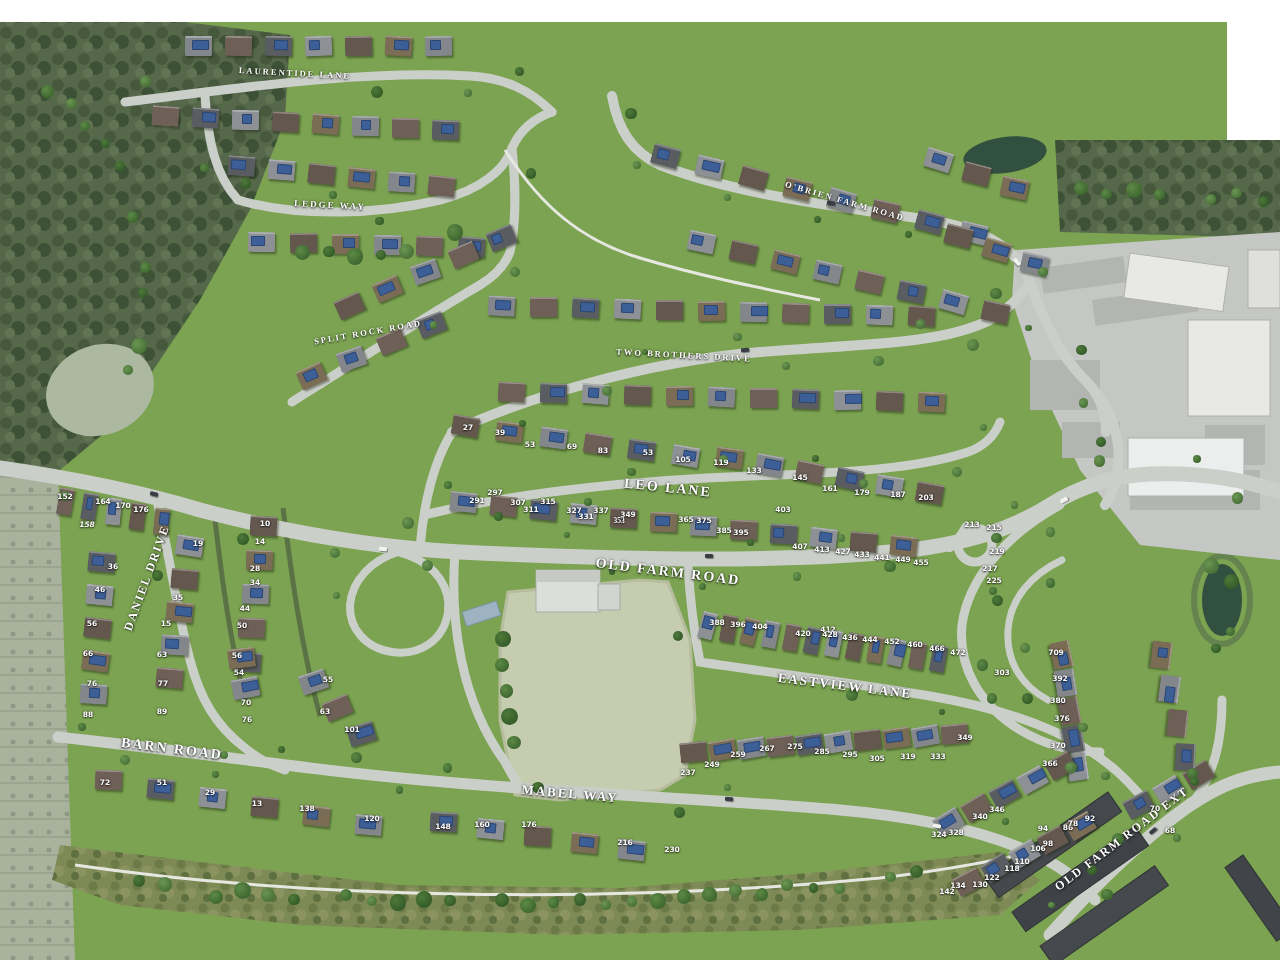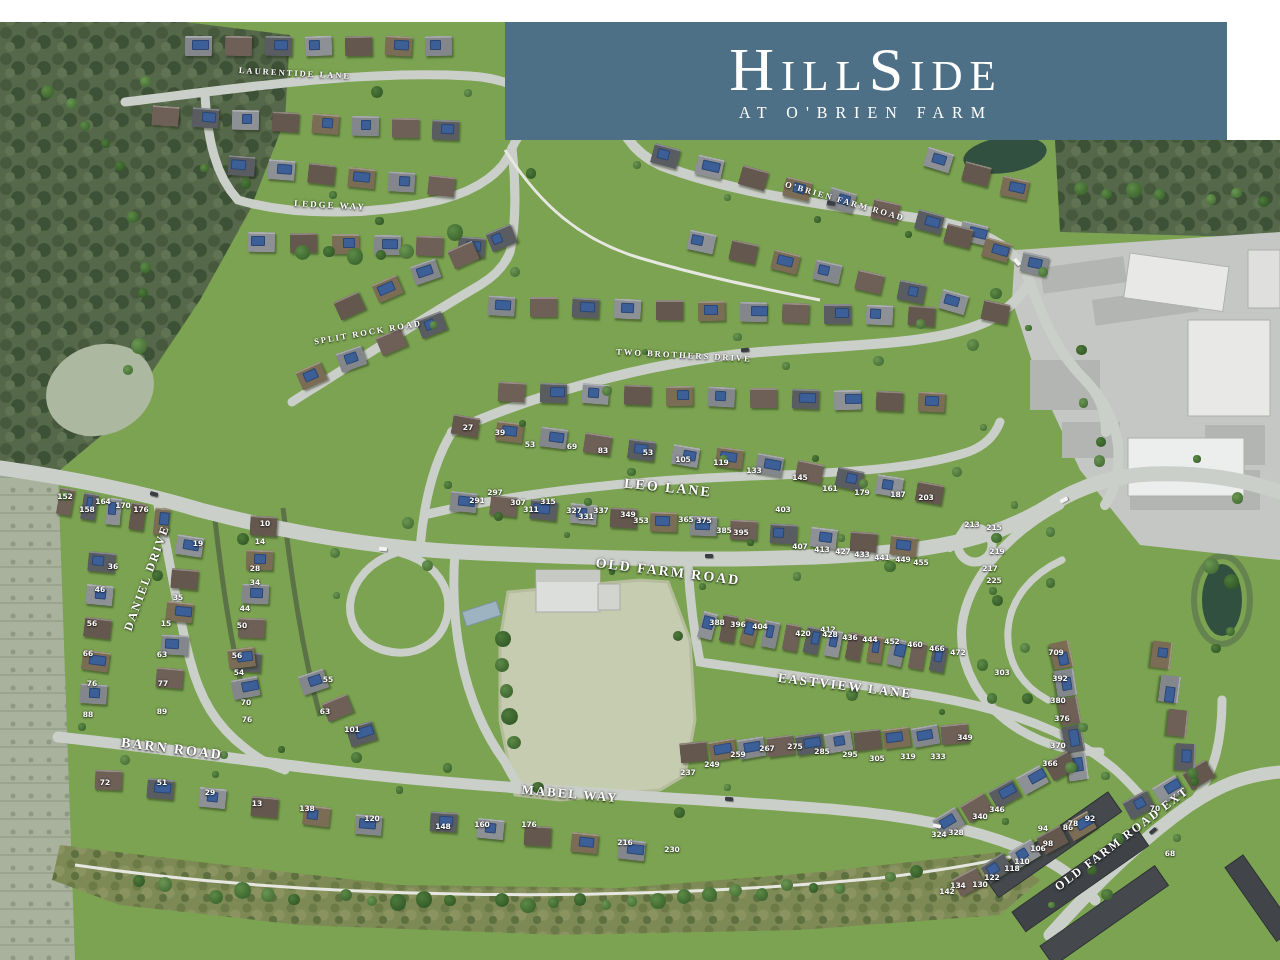--- a/index.html
+++ b/index.html
@@ -753,40 +753,40 @@
       <span class="lot" style="left: 926px; top: 497px;">203</span>
       <span class="lot" style="left: 477px; top: 500px;">291</span>
       <span class="lot" style="left: 495px; top: 492px;">297</span>
       <span class="lot" style="left: 518px; top: 502px;">307</span>
       <span class="lot" style="left: 531px; top: 509px;">311</span>
       <span class="lot" style="left: 548px; top: 501px;">315</span>
       <span class="lot" style="left: 574px; top: 510px;">327</span>
       <span class="lot" style="left: 586px; top: 516px;">331</span>
       <span class="lot" style="left: 601px; top: 510px;">337</span>
       <span class="lot" style="left: 628px; top: 514px;">349</span>
-      <span class="lot" style="left: 641px; top: 520px;">353</span>
+      <span class="lot" style="left: 619px; top: 520px; font-family: Liberation Serif, serif;">353</span>
       <span class="lot" style="left: 686px; top: 519px;">365</span>
       <span class="lot" style="left: 704px; top: 520px;">375</span>
       <span class="lot" style="left: 724px; top: 530px;">385</span>
       <span class="lot" style="left: 741px; top: 532px;">395</span>
       <span class="lot" style="left: 783px; top: 509px;">403</span>
       <span class="lot" style="left: 800px; top: 546px; text-align: center;">407</span>
       <span class="lot" style="left: 822px; top: 549px;">413</span>
       <span class="lot" style="left: 843px; top: 551px;">427</span>
       <span class="lot" style="left: 862px; top: 554px;">433</span>
       <span class="lot" style="left: 882px; top: 557px;">441</span>
       <span class="lot" style="left: 903px; top: 559px;">449</span>
       <span class="lot" style="left: 921px; top: 562px;">455</span>
       <span class="lot" style="left: 972px; top: 524px;">213</span>
       <span class="lot" style="left: 994px; top: 527px;">215</span>
       <span class="lot" style="left: 997px; top: 551px;">219</span>
       <span class="lot" style="left: 990px; top: 568px;">217</span>
       <span class="lot" style="left: 994px; top: 580px;">225</span>
       <span class="lot" style="left: 65px; top: 496px;">152</span>
-      <span class="lot" style="left: 87px; top: 509px;">158</span>
+      <span class="lot" style="left: 87px; top: 524px; font-style: italic;">158</span>
       <span class="lot" style="left: 103px; top: 501px;">164</span>
       <span class="lot" style="left: 123px; top: 505px;">170</span>
       <span class="lot" style="left: 141px; top: 509px;">176</span>
       <span class="lot" style="left: 113px; top: 566px;">36</span>
       <span class="lot" style="left: 100px; top: 589px;">46</span>
       <span class="lot" style="left: 92px; top: 623px;">56</span>
       <span class="lot" style="left: 88px; top: 653px;">66</span>
       <span class="lot" style="left: 92px; top: 683px;">76</span>
       <span class="lot" style="left: 88px; top: 714px;">88</span>
       <span class="lot" style="left: 198px; top: 543px;">19</span>
@@ -859,36 +859,32 @@
       <span class="lot" style="left: 1038px; top: 848px;">106</span>
       <span class="lot" style="left: 1022px; top: 861px;">110</span>
       <span class="lot" style="left: 1012px; top: 868px;">118</span>
       <span class="lot" style="left: 992px; top: 877px;">122</span>
       <span class="lot" style="left: 980px; top: 884px;">130</span>
       <span class="lot" style="left: 958px; top: 885px;">134</span>
       <span class="lot" style="left: 947px; top: 891px;">142</span>
       <span class="lot" style="left: 1073px; top: 823px;">78</span>
       <span class="lot" style="left: 1090px; top: 818px;">92</span>
       <span class="lot" style="left: 1155px; top: 808px;">70</span>
-      <span class="lot" style="left: 1170px; top: 853px;">68</span>
+      <span class="lot" style="left: 1170px; top: 830px;">68</span>
     </div>
   <div id="labels">
       <span class="street" style="left: 295px; top: 73px; font-size: 8.5px; transform: translate(-50%, -50%) rotate(3deg);">LAURENTIDE LANE</span>
       <span class="street" style="left: 330px; top: 205px; font-size: 9px; transform: translate(-50%, -50%) rotate(3deg);">LEDGE WAY</span>
       <span class="street" style="left: 368px; top: 332px; font-size: 8.5px; transform: translate(-50%, -50%) rotate(-10deg);">SPLIT ROCK ROAD</span>
       <span class="street" style="left: 684px; top: 355px; font-size: 8.5px; transform: translate(-50%, -50%) rotate(3deg);">TWO BROTHERS DRIVE</span>
       <span class="street" style="left: 845px; top: 201px; font-size: 8.5px; transform: translate(-50%, -50%) rotate(16deg);">O'BRIEN FARM ROAD</span>
       <span class="street" style="left: 668px; top: 488px; font-size: 14px; transform: translate(-50%, -50%) rotate(6deg);">LEO LANE</span>
       <span class="street" style="left: 668px; top: 572px; font-size: 14px; transform: translate(-50%, -50%) rotate(7deg);">OLD FARM ROAD</span>
       <span class="street" style="left: 147px; top: 578px; font-size: 12px; transform: translate(-50%, -50%) rotate(-70deg);">DANIEL DRIVE</span>
       <span class="street" style="left: 172px; top: 749px; font-size: 14px; transform: translate(-50%, -50%) rotate(7deg);">BARN ROAD</span>
       <span class="street" style="left: 570px; top: 794px; font-size: 13px; transform: translate(-50%, -50%) rotate(5deg);">MABEL WAY</span>
       <span class="street" style="left: 845px; top: 686px; font-size: 13px; transform: translate(-50%, -50%) rotate(7deg);">EASTVIEW LANE</span>
       <span class="street" style="left: 1122px; top: 839px; font-size: 12px; transform: translate(-50%, -50%) rotate(-37deg);">OLD FARM ROAD EXT</span>
     </div>
 
-  <div id="banner" style="background: rgb(77, 112, 134); color: rgb(255, 255, 255);">
-    <div class="title">HillSide</div>
-    <div class="subtitle">AT O'BRIEN FARM</div>
-  </div>
   <div id="topstrip"></div>
   <div id="cornerstrip"></div>
 </div>
 
 </body></html>

